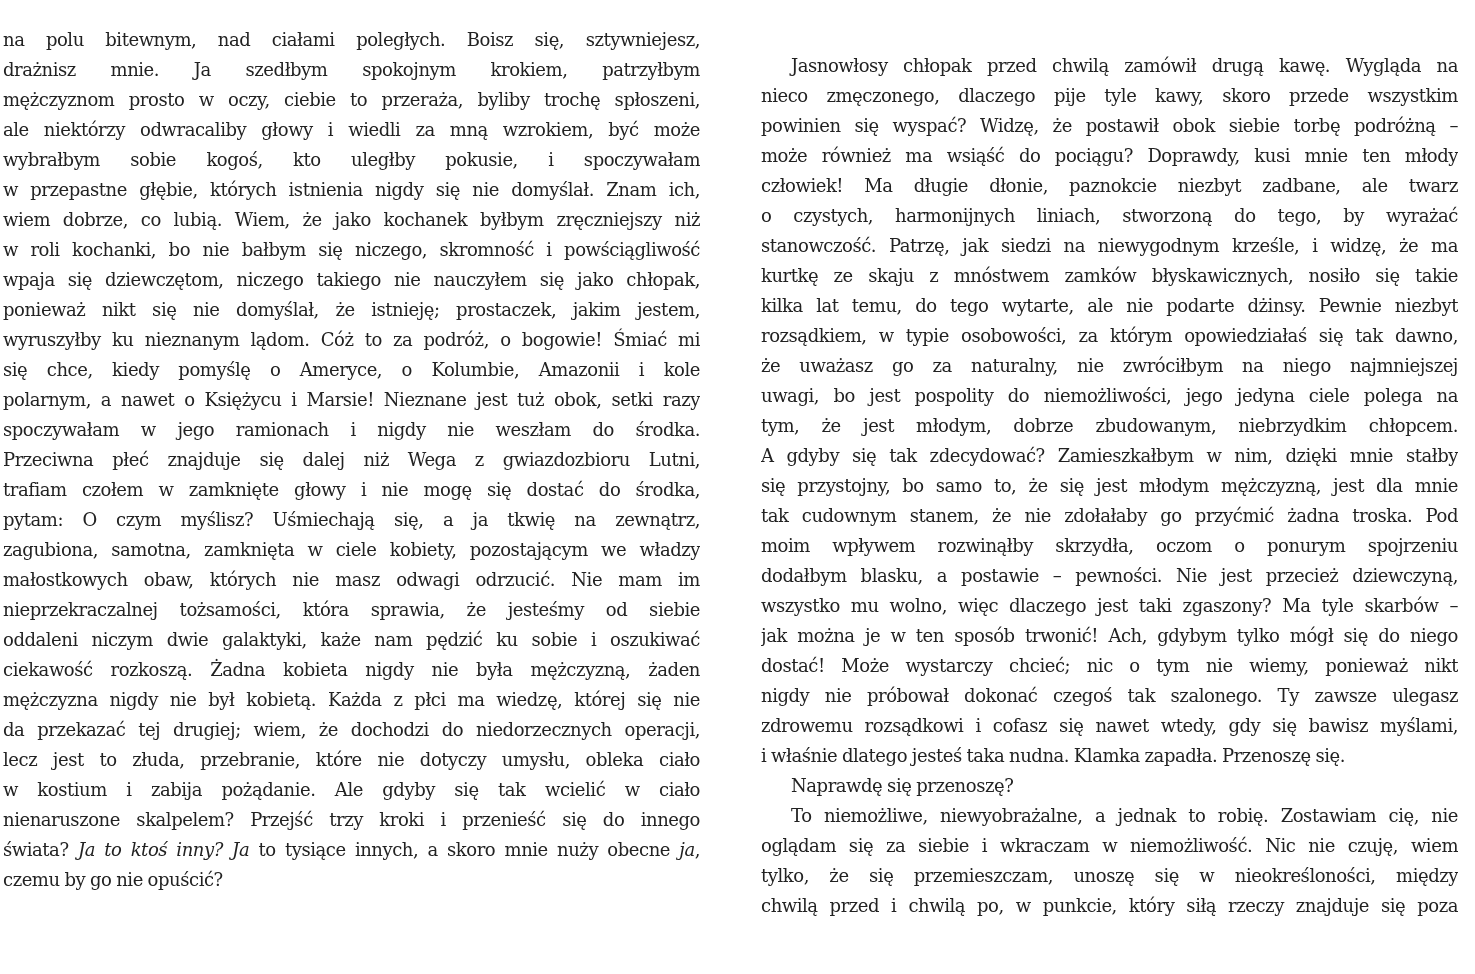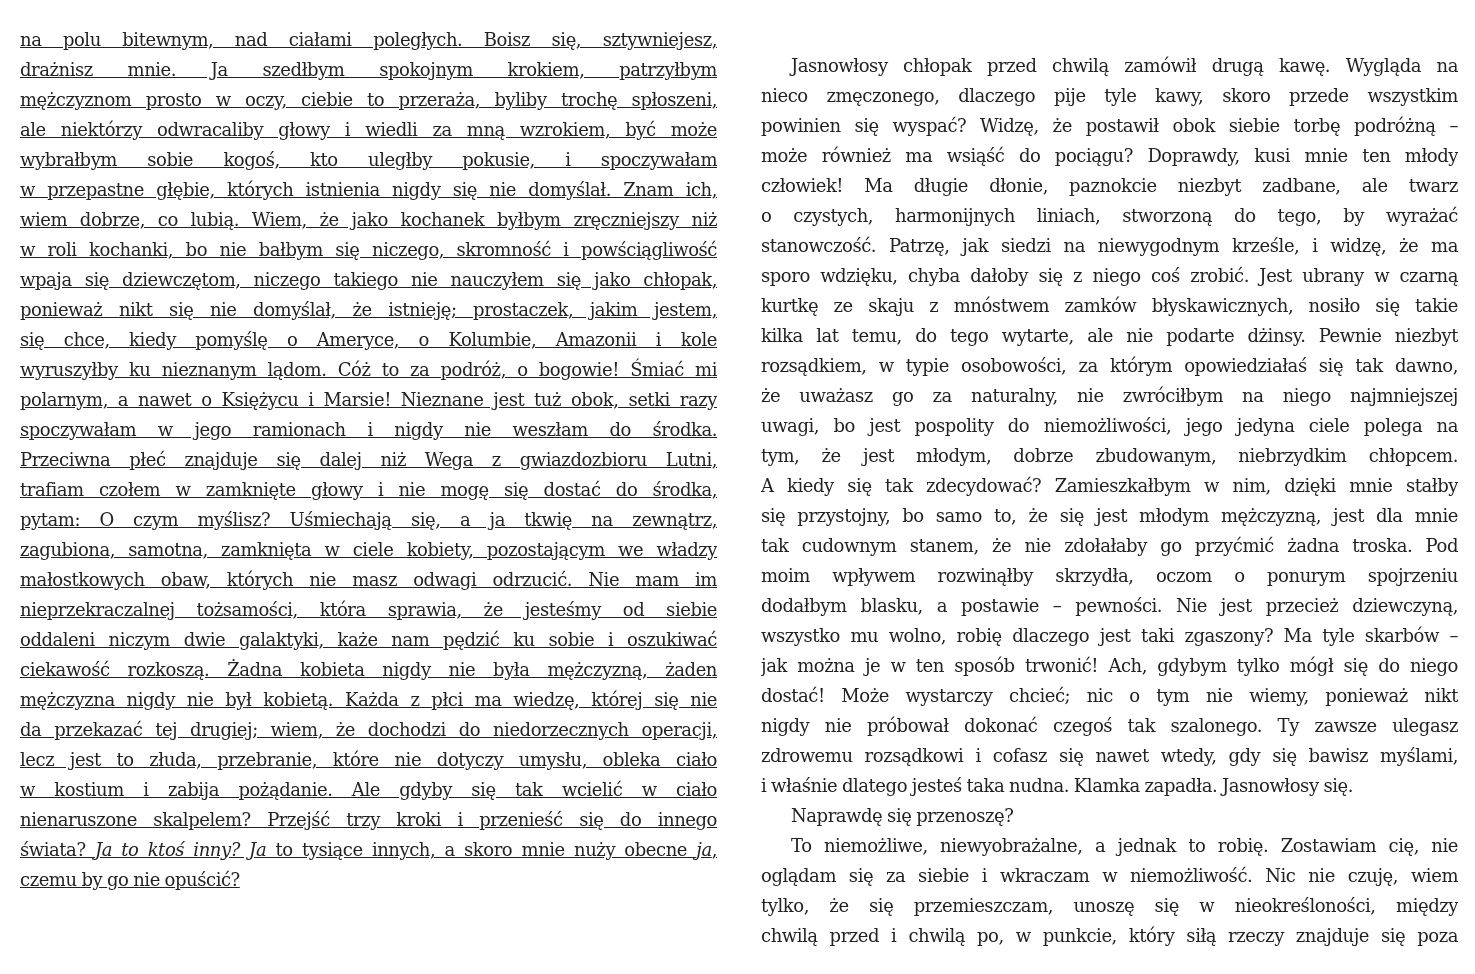--- a/index.html
+++ b/index.html
@@ -18,21 +18,21 @@
       top: 25px;
       width: 697px;
       font-family: "DejaVu Serif", "Liberation Serif", serif;
       font-size: 18px;
       line-height: 30px;
       color: #222222;
       text-align: justify;
       letter-spacing: -0.45px;
       word-spacing: -0.5px;
     }
-    .page-left { left: 20px; text-decoration: underline; }
+    .page-left { left: 3px; }
     .page-right { left: 761px; margin-top: 26px; }
     .para {
       margin: 0;
       padding: 0;
     }
     .line {
       display: block;
       height: 30px;
       white-space: nowrap;
       text-align: justify;
@@ -55,22 +55,22 @@
     <span class="line">na polu bitewnym, nad ciałami poległych. Boisz się, sztywniejesz,</span>
     <span class="line">drażnisz mnie. Ja szedłbym spokojnym krokiem, patrzyłbym</span>
     <span class="line">mężczyznom prosto w oczy, ciebie to przeraża, byliby trochę spłoszeni,</span>
     <span class="line">ale niektórzy odwracaliby głowy i wiedli za mną wzrokiem, być może</span>
     <span class="line">wybrałbym sobie kogoś, kto uległby pokusie, i spoczywałam</span>
     <span class="line">w przepastne głębie, których istnienia nigdy się nie domyślał. Znam ich,</span>
     <span class="line">wiem dobrze, co lubią. Wiem, że jako kochanek byłbym zręczniejszy niż</span>
     <span class="line">w roli kochanki, bo nie bałbym się niczego, skromność i powściągliwość</span>
     <span class="line">wpaja się dziewczętom, niczego takiego nie nauczyłem się jako chłopak,</span>
     <span class="line">ponieważ nikt się nie domyślał, że istnieję; prostaczek, jakim jestem,</span>
+    <span class="line">wyruszyłby ku nieznanym lądom. Cóż to za podróż, o bogowie! Śmiać mi</span>
     <span class="line">się chce, kiedy pomyślę o Ameryce, o Kolumbie, Amazonii i kole</span>
-    <span class="line">wyruszyłby ku nieznanym lądom. Cóż to za podróż, o bogowie! Śmiać mi</span>
     <span class="line">polarnym, a nawet o Księżycu i Marsie! Nieznane jest tuż obok, setki razy</span>
     <span class="line">spoczywałam w jego ramionach i nigdy nie weszłam do środka.</span>
     <span class="line">Przeciwna płeć znajduje się dalej niż Wega z gwiazdozbioru Lutni,</span>
     <span class="line">trafiam czołem w zamknięte głowy i nie mogę się dostać do środka,</span>
     <span class="line">pytam: O czym myślisz? Uśmiechają się, a ja tkwię na zewnątrz,</span>
     <span class="line">zagubiona, samotna, zamknięta w ciele kobiety, pozostającym we władzy</span>
     <span class="line">małostkowych obaw, których nie masz odwagi odrzucić. Nie mam im</span>
     <span class="line">nieprzekraczalnej tożsamości, która sprawia, że jesteśmy od siebie</span>
     <span class="line">oddaleni niczym dwie galaktyki, każe nam pędzić ku sobie i oszukiwać</span>
     <span class="line">ciekawość rozkoszą. Żadna kobieta nigdy nie była mężczyzną, żaden</span>
@@ -86,38 +86,37 @@
 
 <div class="page page-right">
   <div class="para">
     <span class="line first-indent">Jasnowłosy chłopak przed chwilą zamówił drugą kawę. Wygląda na</span>
     <span class="line">nieco zmęczonego, dlaczego pije tyle kawy, skoro przede wszystkim</span>
     <span class="line">powinien się wyspać? Widzę, że postawił obok siebie torbę podróżną –</span>
     <span class="line">może również ma wsiąść do pociągu? Doprawdy, kusi mnie ten młody</span>
     <span class="line">człowiek! Ma długie dłonie, paznokcie niezbyt zadbane, ale twarz</span>
     <span class="line">o czystych, harmonijnych liniach, stworzoną do tego, by wyrażać</span>
     <span class="line">stanowczość. Patrzę, jak siedzi na niewygodnym krześle, i widzę, że ma</span>
-    <span class="line">sporo wdzięku, chyba dałoby się z niego coś zrobić. Jest ubrany w czarną</span>
     <span class="line">kurtkę ze skaju z mnóstwem zamków błyskawicznych, nosiło się takie</span>
     <span class="line">kilka lat temu, do tego wytarte, ale nie podarte dżinsy. Pewnie niezbyt</span>
     <span class="line">rozsądkiem, w typie osobowości, za którym opowiedziałaś się tak dawno,</span>
     <span class="line">że uważasz go za naturalny, nie zwróciłbym na niego najmniejszej</span>
     <span class="line">uwagi, bo jest pospolity do niemożliwości, jego jedyna ciele polega na</span>
     <span class="line">tym, że jest młodym, dobrze zbudowanym, niebrzydkim chłopcem.</span>
-    <span class="line">A kiedy się tak zdecydować? Zamieszkałbym w nim, dzięki mnie stałby</span>
+    <span class="line">A gdyby się tak zdecydować? Zamieszkałbym w nim, dzięki mnie stałby</span>
     <span class="line">się przystojny, bo samo to, że się jest młodym mężczyzną, jest dla mnie</span>
     <span class="line">tak cudownym stanem, że nie zdołałaby go przyćmić żadna troska. Pod</span>
     <span class="line">moim wpływem rozwinąłby skrzydła, oczom o ponurym spojrzeniu</span>
     <span class="line">dodałbym blasku, a postawie – pewności. Nie jest przecież dziewczyną,</span>
-    <span class="line">wszystko mu wolno, robię dlaczego jest taki zgaszony? Ma tyle skarbów –</span>
+    <span class="line">wszystko mu wolno, więc dlaczego jest taki zgaszony? Ma tyle skarbów –</span>
     <span class="line">jak można je w ten sposób trwonić! Ach, gdybym tylko mógł się do niego</span>
     <span class="line">dostać! Może wystarczy chcieć; nic o tym nie wiemy, ponieważ nikt</span>
     <span class="line">nigdy nie próbował dokonać czegoś tak szalonego. Ty zawsze ulegasz</span>
     <span class="line">zdrowemu rozsądkowi i cofasz się nawet wtedy, gdy się bawisz myślami,</span>
-    <span class="line last">i właśnie dlatego jesteś taka nudna. Klamka zapadła. Jasnowłosy się.</span>
+    <span class="line last">i właśnie dlatego jesteś taka nudna. Klamka zapadła. Przenoszę się.</span>
   </div>
   <div class="para">
     <span class="line first-indent last">Naprawdę się przenoszę?</span>
   </div>
   <div class="para">
     <span class="line first-indent">To niemożliwe, niewyobrażalne, a jednak to robię. Zostawiam cię, nie</span>
     <span class="line">oglądam się za siebie i wkraczam w niemożliwość. Nic nie czuję, wiem</span>
     <span class="line">tylko, że się przemieszczam, unoszę się w nieokreśloności, między</span>
     <span class="line">chwilą przed i chwilą po, w punkcie, który siłą rzeczy znajduje się poza</span>
   </div>

